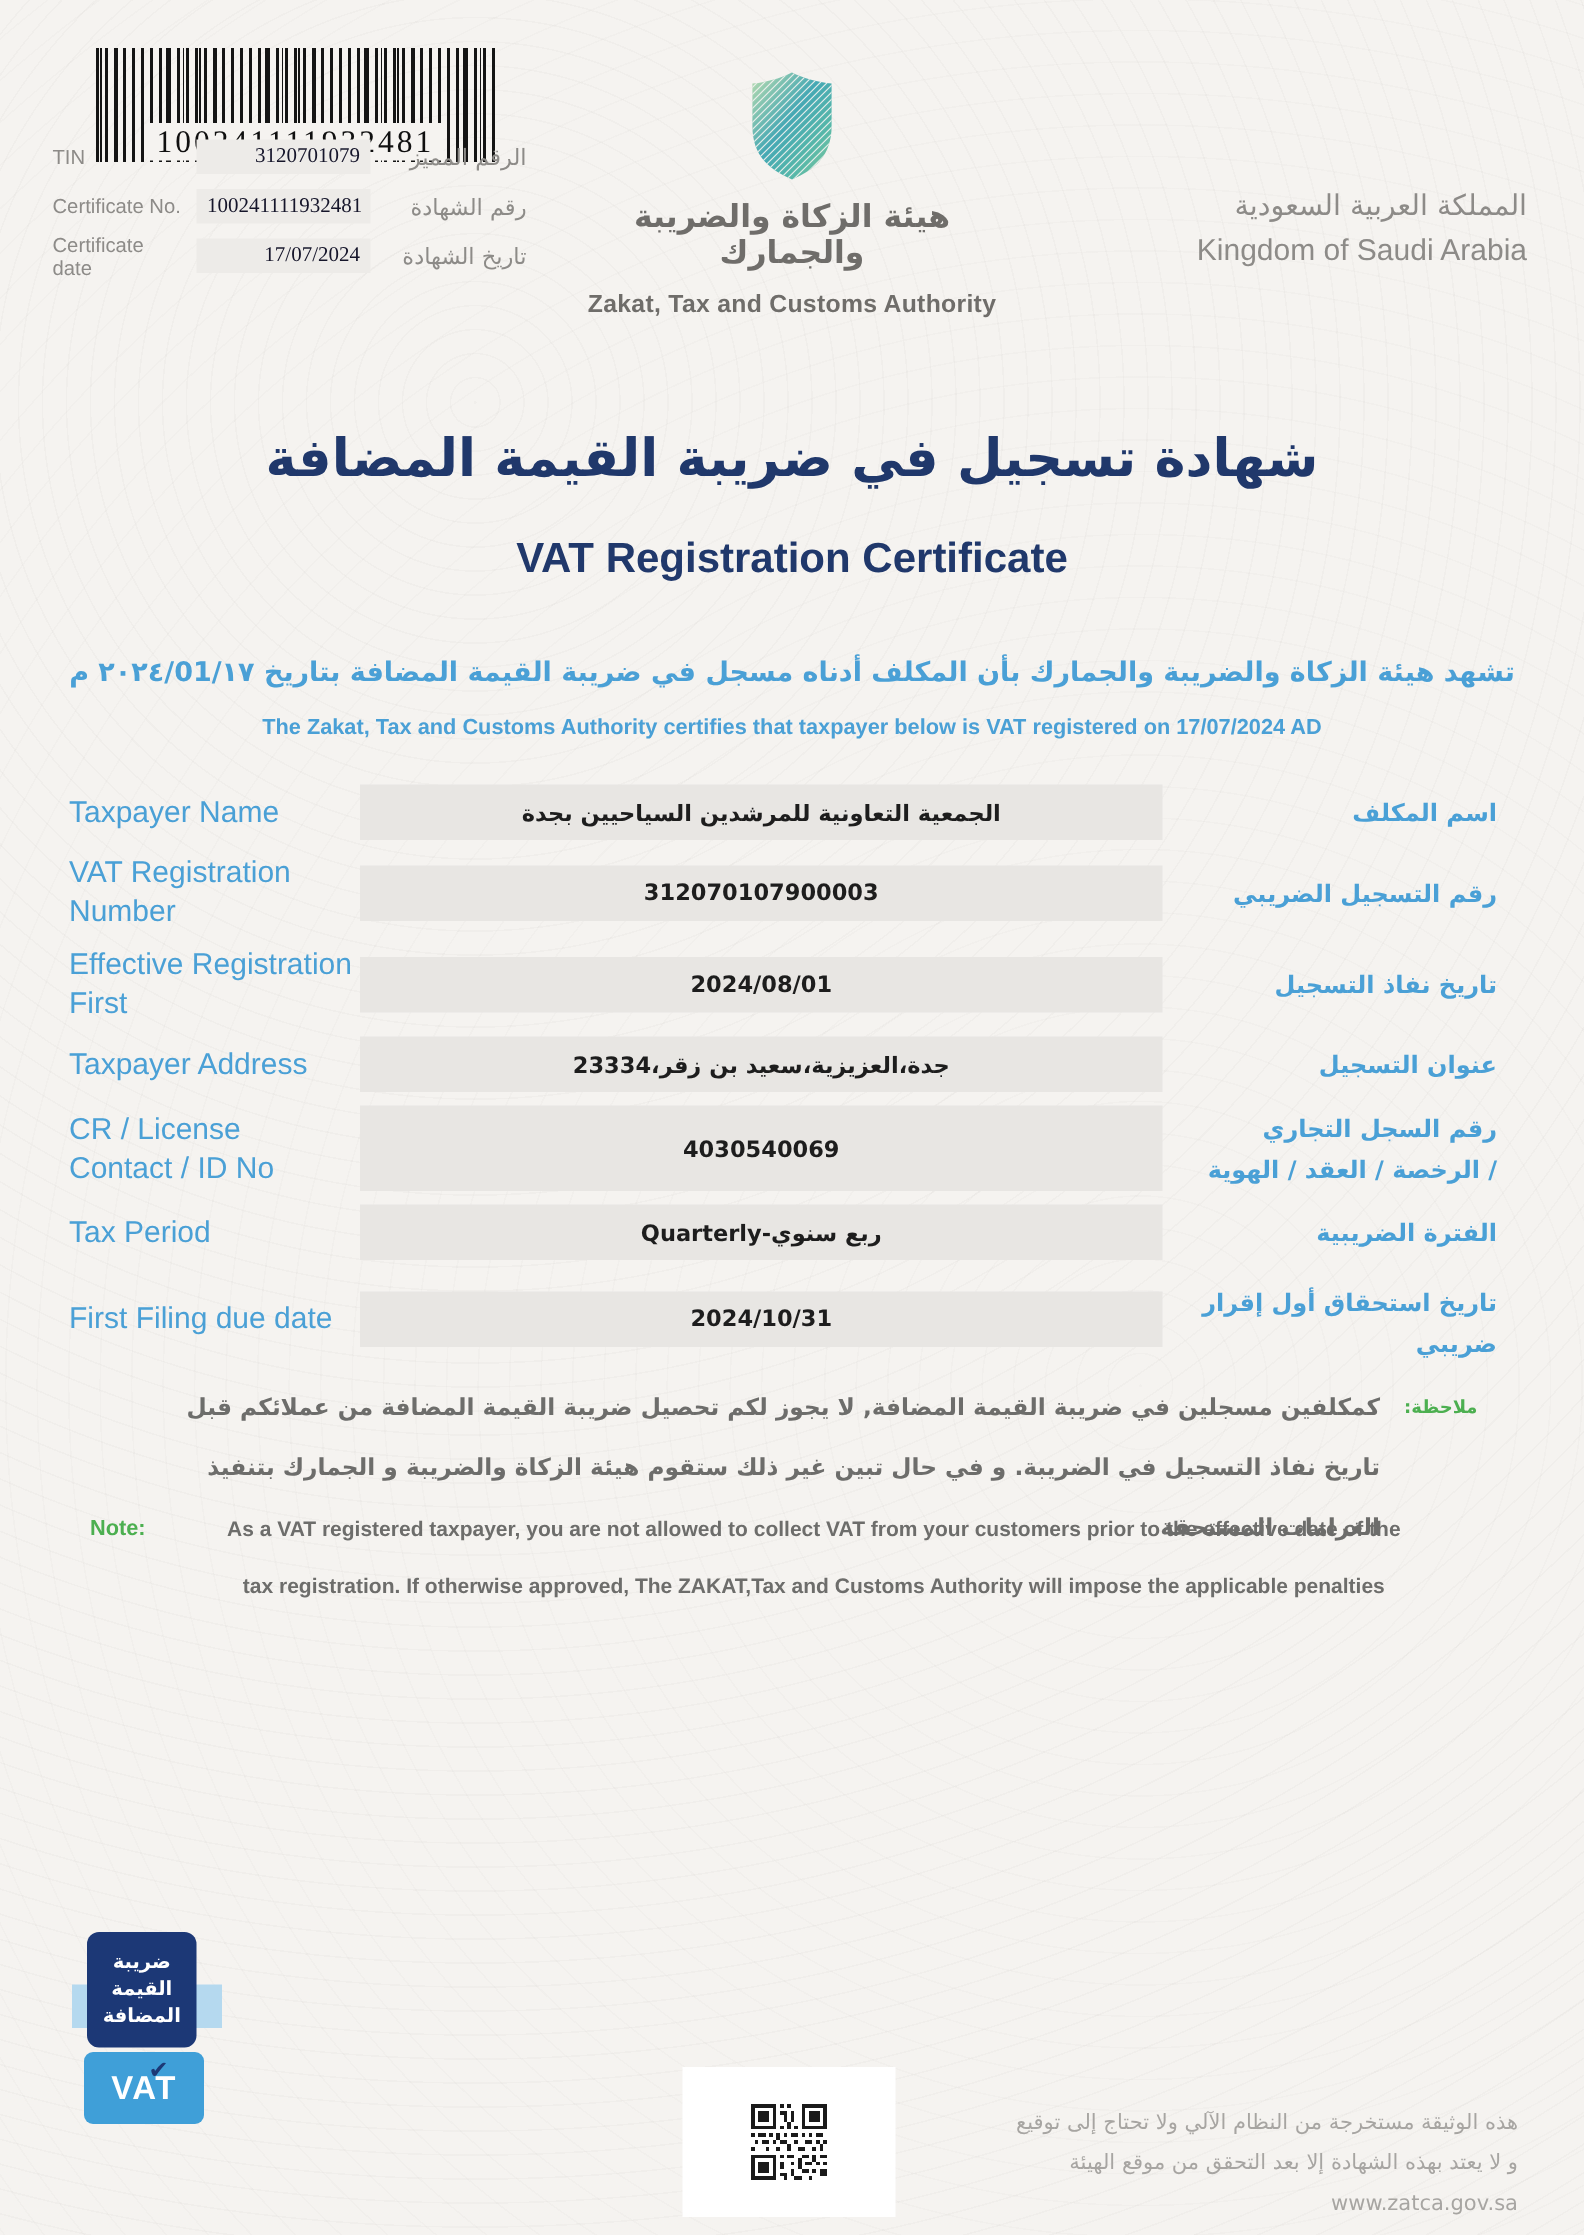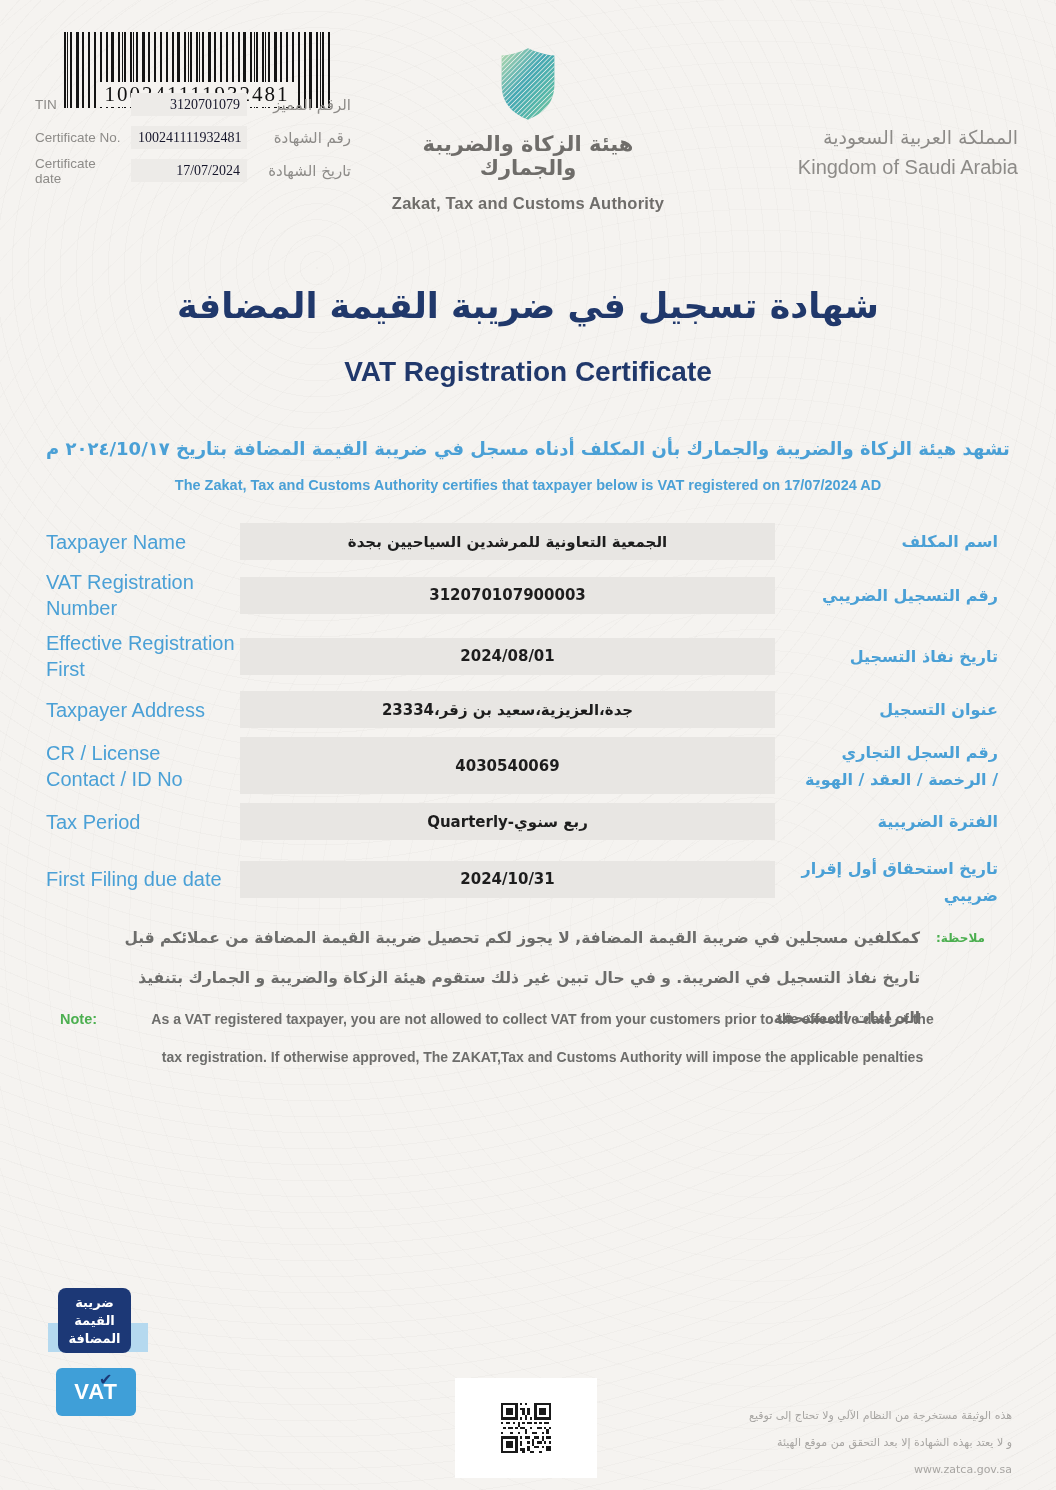--- a/index.html
+++ b/index.html
@@ -63,32 +63,32 @@
     font-family:"DejaVu Sans",sans-serif;}
   .note-ar-text{font-size:15.5px;font-weight:bold;color:#6d6d6b;line-height:40px;text-align:right;
     font-family:"DejaVu Sans",sans-serif;}
   .note-en{position:absolute;top:1000px;left:60px;width:880px;display:flex;gap:48px;align-items:flex-start;}
   .note-en-label{color:#4caf50;font-weight:bold;font-size:14.5px;line-height:38px;}
   .note-en-text{flex:1;font-size:14px;font-weight:bold;color:#6d6d6b;line-height:38px;text-align:center;}
 
   
   .vat-badge{position:absolute;left:48px;top:1288px;width:100px;height:112px;}
   .badge-band{position:absolute;left:0;top:35px;width:100px;height:29px;background:#b5d9ef;}
-  .badge-navy{position:absolute;left:10px;top:0;width:73px;height:65px;background:#1c3876;border-radius:8px;
+  .badge-navy{position:absolute;left:10px;top:0;width:73px;height:77px;background:#1c3876;border-radius:8px;
     display:flex;flex-direction:column;align-items:center;justify-content:center;
     color:#fff;font-size:13px;font-weight:bold;line-height:18px;direction:rtl;
     font-family:"DejaVu Sans",sans-serif;}
   .badge-vat{position:absolute;left:8px;top:80px;width:80px;height:48px;background:#3f9fd8;border-radius:6px;
     color:#fff;font-weight:800;font-size:22px;display:flex;align-items:center;justify-content:center;
     letter-spacing:1px;}
   .badge-check{position:absolute;left:43px;top:2px;color:#1c3876;font-size:16px;font-weight:bold;}
   .qr-panel{position:absolute;left:455px;top:1378px;width:142px;height:100px;background:#ffffff;
     display:flex;align-items:center;justify-content:center;}
   .footer-left{position:absolute;left:40px;top:1432px;display:flex;gap:42px;font-size:19px;color:#8d8b88;}
-  .footer-right{position:absolute;right:44px;top:1402px;text-align:right;font-size:11px;color:#a7a5a2;
+  .footer-right{position:absolute;right:44px;top:1402px;text-align:right;font-size:14px;color:#a7a5a2;
     line-height:27px;font-family:"DejaVu Sans",sans-serif;direction:rtl;}
 </style>
 </head>
 <body>
 
 <div class="page">
 
   <div class="barcode-wrap">
     <div class="barcode-bars"></div>
     <span class="barcode-num">100241111932481</span>
@@ -132,21 +132,21 @@
     <div class="auth-en">Zakat, Tax and Customs Authority</div>
   </div>
 
   <div class="country">
     <div class="country-ar ar">المملكة العربية السعودية</div>
     <div class="country-en">Kingdom of Saudi Arabia</div>
   </div>
 
   <div class="title-ar ar">شهادة تسجيل في ضريبة القيمة المضافة</div>
   <div class="title-en">VAT Registration Certificate</div>
-  <div class="cert-ar ar">تشهد هيئة الزكاة والضريبة والجمارك بأن المكلف أدناه مسجل في ضريبة القيمة المضافة بتاريخ ٢٠٢٤/10/١٧ م</div>
+  <div class="cert-ar ar">تشهد هيئة الزكاة والضريبة والجمارك بأن المكلف أدناه مسجل في ضريبة القيمة المضافة بتاريخ ٢٠٢٤/01/١٧ م</div>
   <div class="cert-en">The Zakat, Tax and Customs Authority certifies that taxpayer below is VAT registered on 17/07/2024 AD</div>
 
   <div class="fields">
 
     <div class="frow">
       <div class="flabel-en">Taxpayer Name</div>
       <div class="fvalue">الجمعية التعاونية للمرشدين السياحيين بجدة</div>
       <div class="flabel-ar ar">اسم المكلف</div>
     </div>
 

